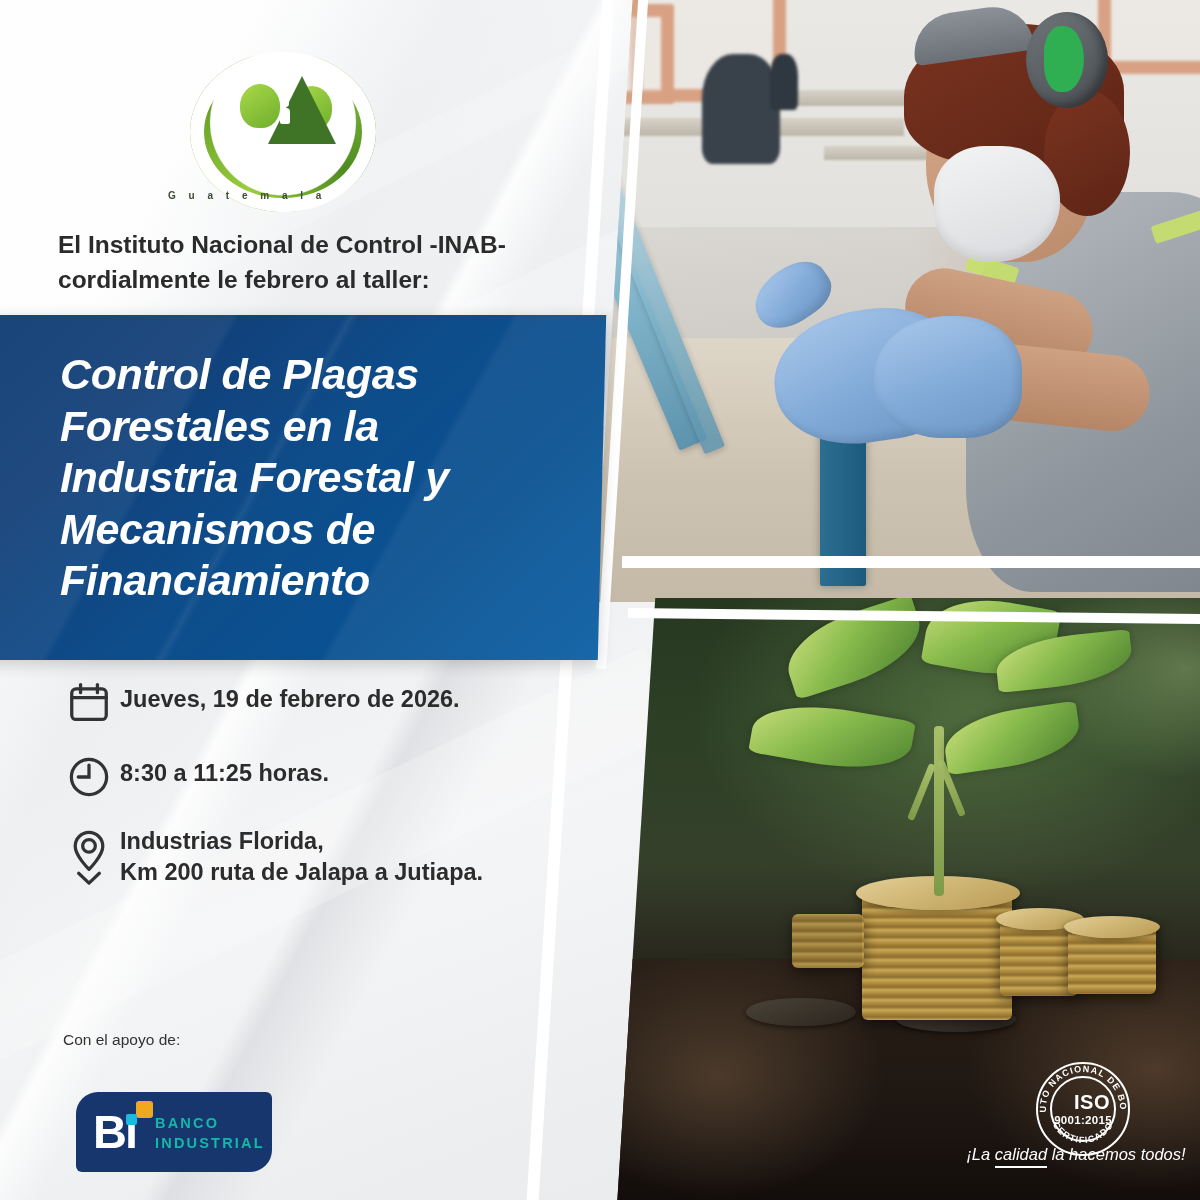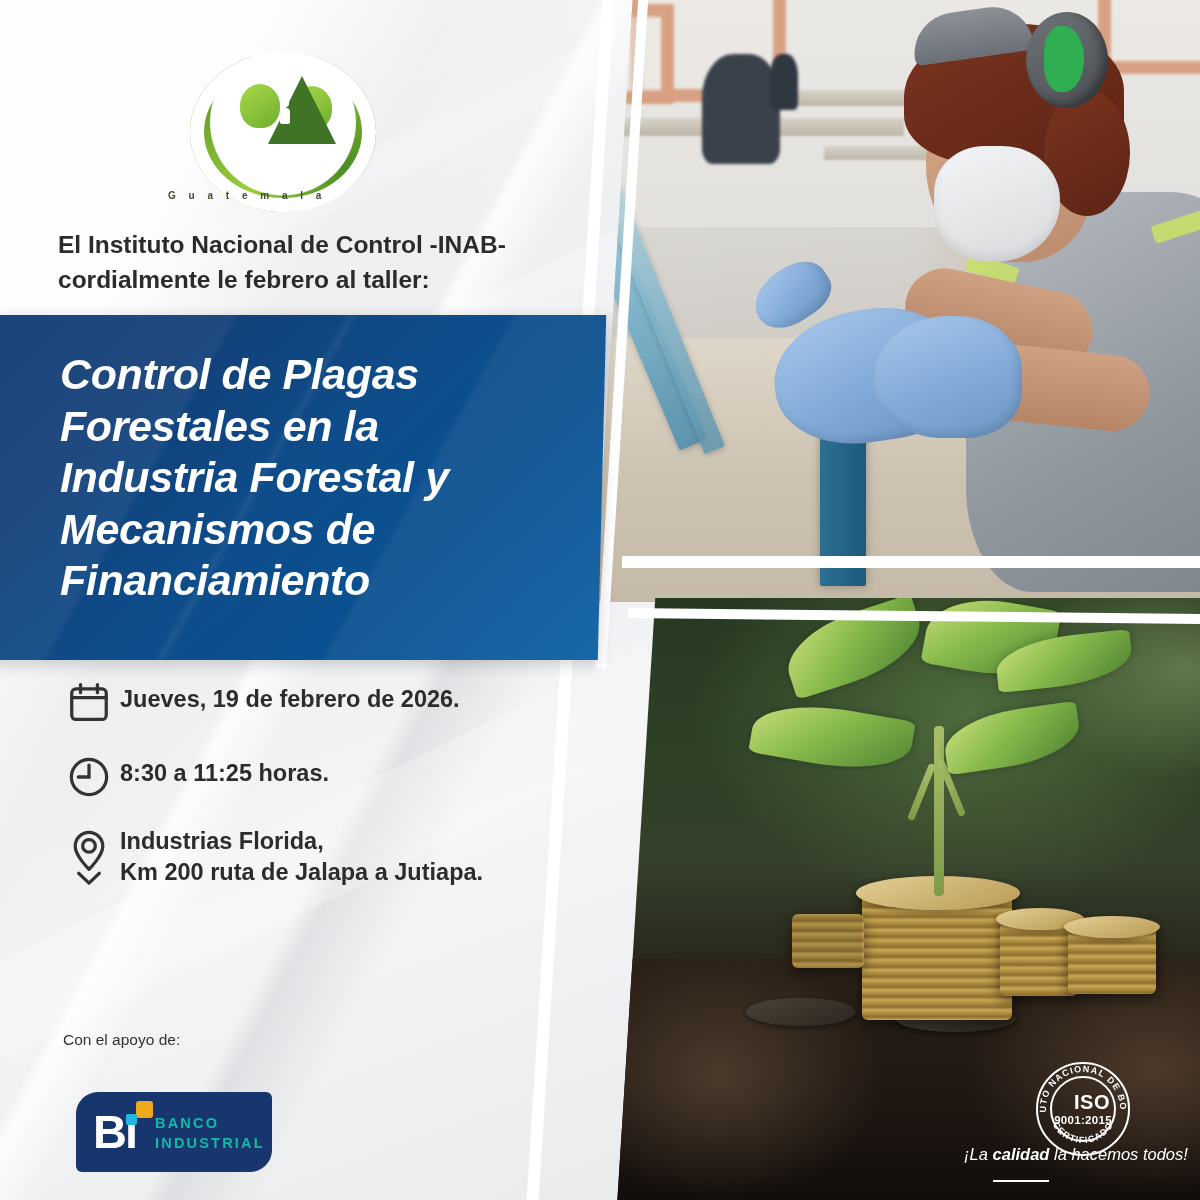--- a/index.html
+++ b/index.html
@@ -196,21 +196,21 @@
   .iso-ring2{position:absolute;left:14px;top:14px;width:62px;height:62px;border-radius:50%;border:2.5px solid #fff;}
   .iso-word{position:absolute;left:0;top:30px;width:112px;text-align:center;color:#fff;
     font-size:20px;font-weight:bold;letter-spacing:.5px;line-height:1;}
   .iso-num{position:absolute;left:0;top:52px;width:94px;text-align:center;color:#fff;
     font-size:11.5px;font-weight:bold;letter-spacing:.3px;}
   .iso-arc{position:absolute;left:0;top:0;width:94px;height:94px;}
   .iso-arc text{fill:#fff;font-size:9px;font-weight:bold;letter-spacing:1.2px;
     font-family:"Liberation Sans",sans-serif;}
   .tagline{position:absolute;left:960px;top:1145px;width:232px;text-align:center;color:#fff;
     font-size:16.5px;font-style:italic;white-space:nowrap;}
-  .tagline b{font-weight:bold;border-bottom:2.5px solid #fff;padding-bottom:17px;}
+  .tagline b{font-weight:normal;border-bottom:2.5px solid #fff;padding-bottom:3px;}
 </style>
 </head>
 <body>
 
 <div id="poster">
 
   <div class="left-bg"></div>
   <div class="streak" style="left:-60px;top:560px;width:760px;height:70px;transform:rotate(-26deg);opacity:.5;"></div>
   <div class="streak" style="left:60px;top:300px;width:700px;height:40px;transform:rotate(-26deg);opacity:.35;"></div>
   <div class="streak" style="left:-40px;top:980px;width:760px;height:90px;transform:rotate(-26deg);opacity:.45;"></div>

